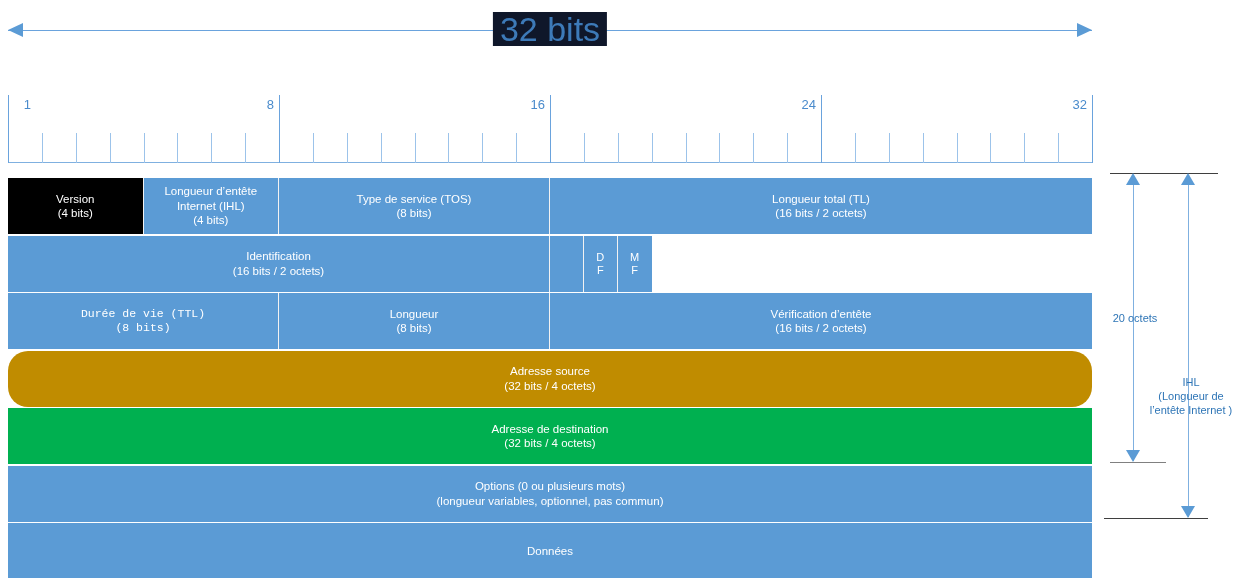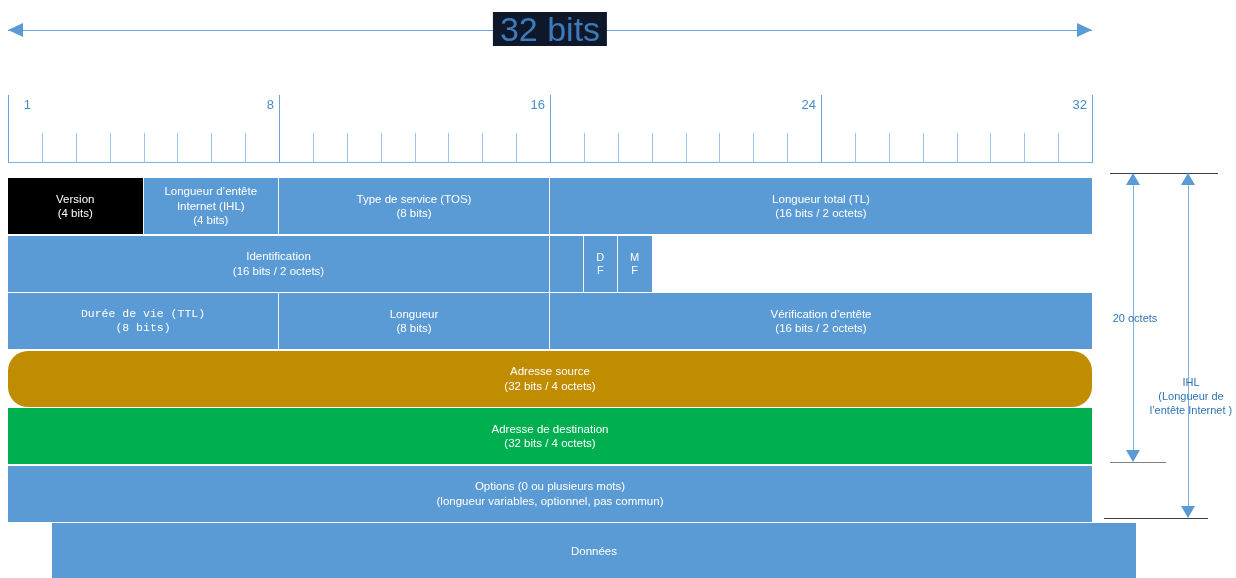--- a/index.html
+++ b/index.html
@@ -293,21 +293,21 @@
           <span class="l2">(32 bits / 4 octets)</span>
         </div>
       </div>
       <div class="pkt-row">
         <div class="pkt-cell c-blue" style="flex: 0 0 100%;">
           <span class="l1">Options (0 ou plusieurs mots)</span>
           <span class="l2">(longueur variables, optionnel, pas commun)</span>
         </div>
       </div>
       <div class="pkt-row">
-        <div class="pkt-cell c-blue" style="flex: 0 0 100%; margin-left: 44px;">
+        <div class="pkt-cell c-blue" style="flex: 0 0 100%;">
           <span class="l1">Données</span>
         </div>
       </div>
     </div>
 
   <div id="annotations">
 
     <div class="ann-rule" style="left:14px; top:13px; width:108px;"></div>
     <div class="ann-rule faint" style="left:14px; top:302px; width:56px;"></div>
     <div class="ann-rule" style="left:8px; top:358px; width:104px;"></div>

